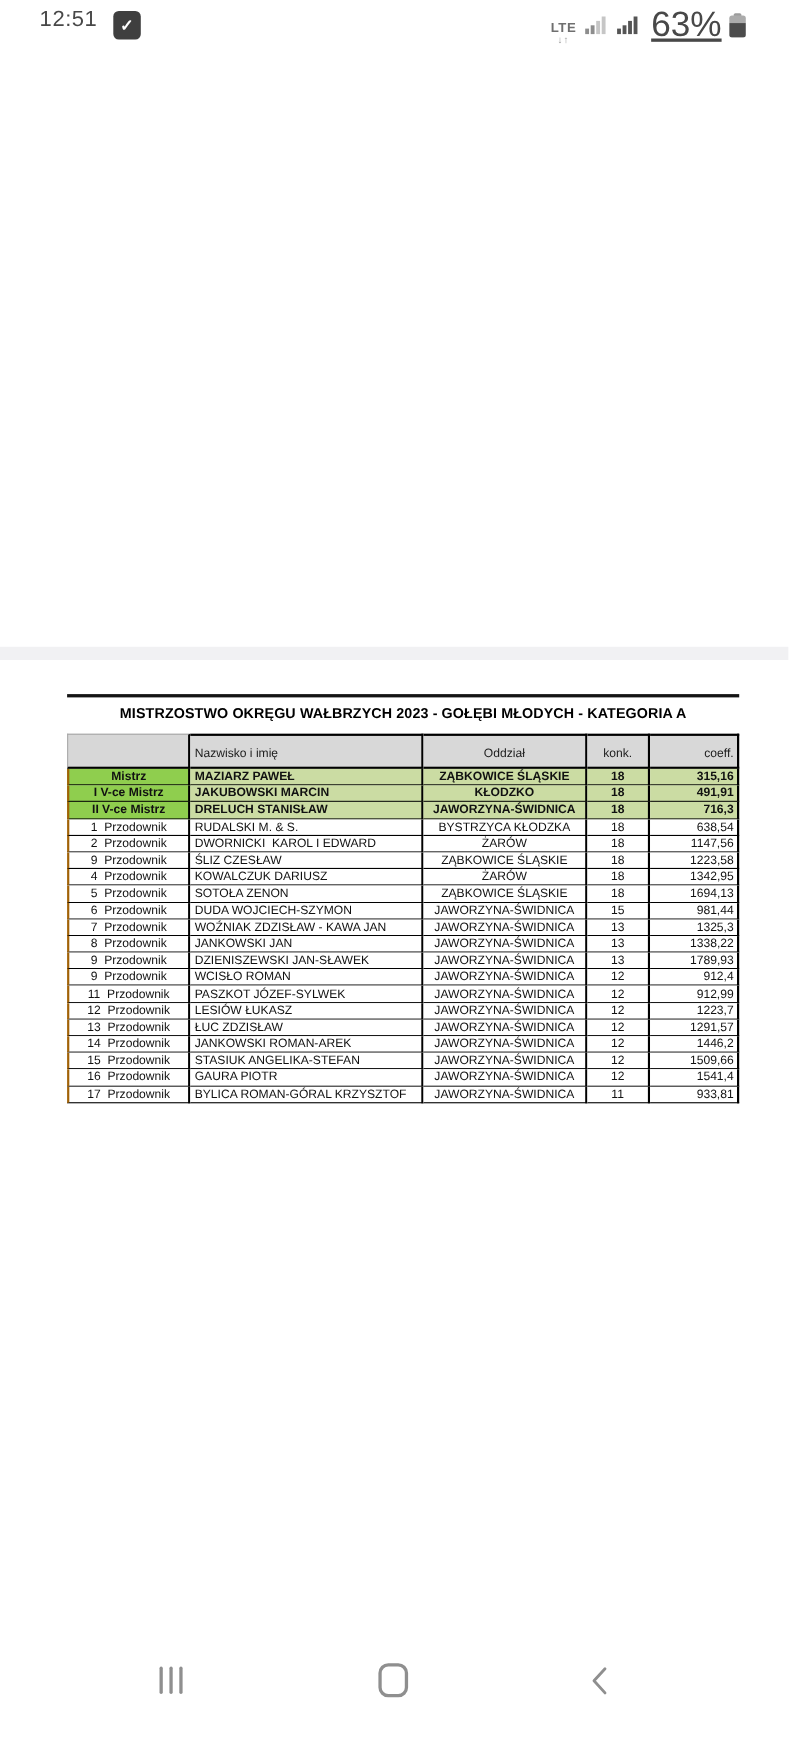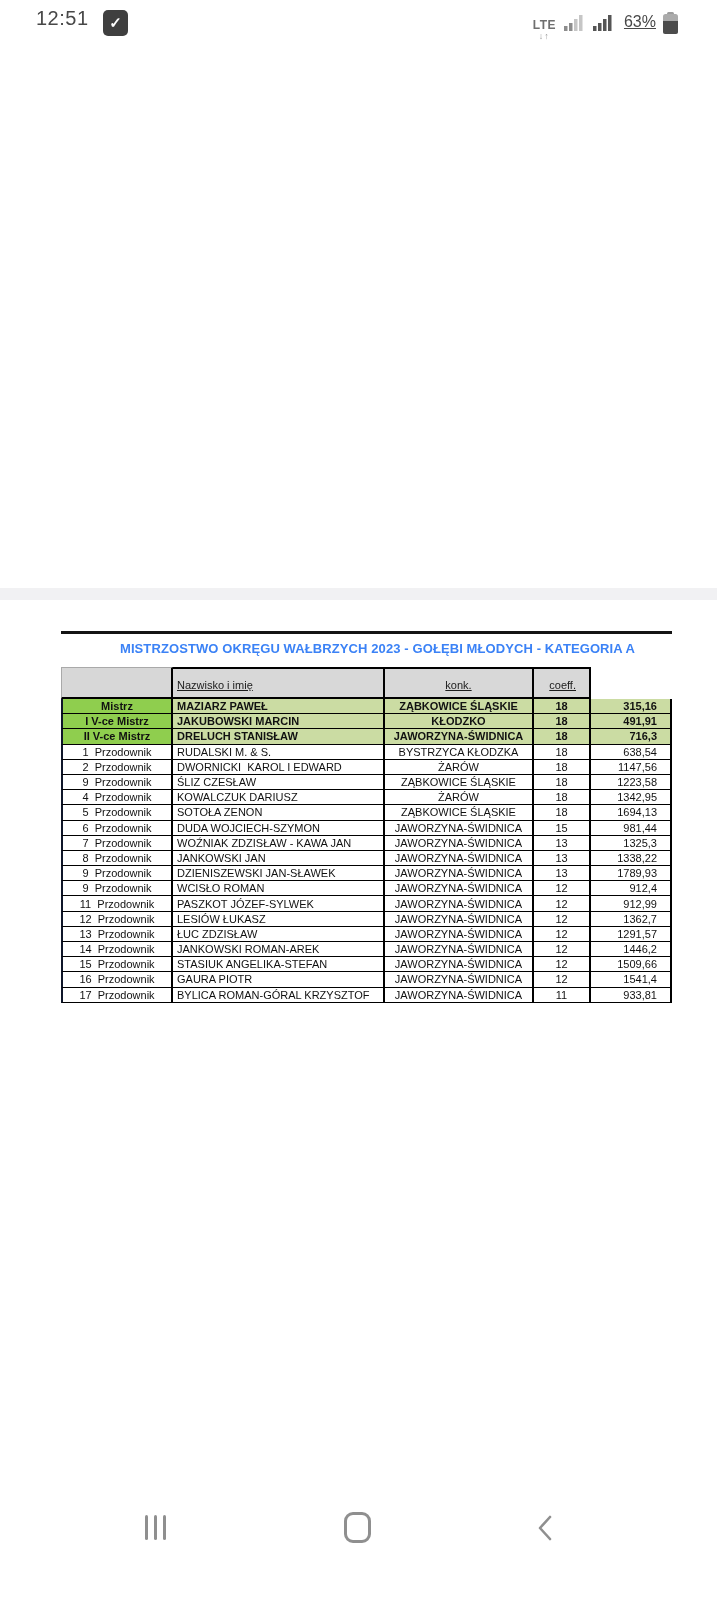--- a/index.html
+++ b/index.html
@@ -10,47 +10,47 @@
   
   .statusbar { position:absolute; top:0; left:0; width:717px; height:46px; }
   .sb-time { position:absolute; left:36px; top:7px; font-size:20px; color:var(--status-text); letter-spacing:0.5px; }
   .sb-notif { position:absolute; left:103px; top:10px; width:25px; height:26px; background:#3f3f3f; border-radius:5px;
               display:flex; align-items:center; justify-content:center; color:#fff; font-size:15px; font-weight:bold; }
   .sb-right { position:absolute; right:39px; top:6px; height:32px; display:flex; align-items:center; gap:7px; }
   .lte-block { display:flex; flex-direction:column; align-items:center; line-height:1; margin-top:16px; }
   .lte-label { font-size:12px; font-weight:bold; color:#6f6f6f; letter-spacing:0.5px; }
   .lte-arrows { font-size:9px; color:#9a9a9a; letter-spacing:1px; margin-top:1px; }
   .sig { display:block; }
-  .sb-batt-pct { font-size:16px; color:var(--status-text); margin-left:3px;text-decoration:underline; }
+  .sb-batt-pct { font-size:32px; color:var(--status-text); margin-left:3px;text-decoration:underline; }
   .battery { position:relative; width:15px; height:22px; margin-top:1px; }
   .battery .nub { position:absolute; top:0; left:4px; width:7px; height:3px; background:#9c9c9c; border-radius:1.5px 1.5px 0 0; }
   .battery .case { position:absolute; top:2px; left:0; width:15px; height:20px; background:#ababab; border-radius:2.5px; overflow:hidden; }
   .battery .fill { position:absolute; bottom:0; left:0; width:100%; height:63%; background:#4c4c4c; }
 
   
   .band { position:absolute; left:0; top:588px; width:717px; height:12px; background:var(--band); }
 
   
   .doc-rule { position:absolute; left:61px; top:631px; width:611px; height:2.5px; background:#141414; }
-  .doc-title { position:absolute; left:52px; top:641px; width:651px; text-align:center;
-               font-size:13px; font-weight:bold; color:#3b82f6; letter-spacing:0.1px; white-space:nowrap; }
+  .doc-title { position:absolute; left:41px; top:641px; width:651px; text-align:center;
+               font-size:13px; font-weight:bold; color:#000000; letter-spacing:0.1px; white-space:nowrap; }
 
   .tbl { position:absolute; left:61px; top:667px; width:611px; font-size:11px; color:#111; }
   .row { display:grid; grid-template-columns:112px 212px 149px 57px 81px; }
   .cell { border-right:2px solid #000; border-bottom:1.5px solid #000; display:flex; align-items:center;
           justify-content:center; overflow:hidden; white-space:pre; background:#fff; }
-  .row .cell:first-child { border-left:2px solid #0f172a; }
+  .row .cell:first-child { border-left:2px solid #a16207; }
   .row.header { height:32px; }
   .row.header .cell { border-top:2px solid #000; border-bottom:2px solid #000; background:var(--header-gray);
-                      align-items:flex-end; padding-bottom:6px; color:#1c1c1c;text-decoration:underline; }
+                      align-items:flex-end; padding-bottom:6px; color:#1c1c1c; }
   .row.header .cell.corner { border-top:1px solid #a9a9a9; border-left:1px solid #a9a9a9; background:#d7d7d7; }
   .row.data { height:15.2px; }
   .row.data .cell { font-size:11px; }
   .cell.c1 { justify-content:flex-start; padding-left:4px; }
-  .cell.c4 { justify-content:flex-end; padding-right:13px; }
+  .cell.c4 { justify-content:flex-end; padding-right:3px; }
   .row.highlight { font-weight:bold; }
   .row.highlight .cell.c0 { background:var(--green-label); }
   .row.highlight .cell.c1, .row.highlight .cell.c2, .row.highlight .cell.c3, .row.highlight .cell.c4 { background:var(--green-row); }
 
   
   .navbar { position:absolute; left:0; top:1500px; width:717px; height:56px; }
   .nav-recents { position:absolute; left:140px; top:15px; width:30px; height:25px; display:flex; gap:6px; justify-content:center; cursor:pointer; }
   .nav-recents .bar { width:3px; height:25px; background:var(--nav-icon); border-radius:1.5px; }
   .nav-home { position:absolute; left:344px; top:12px; width:27px; height:31px; border:3px solid var(--nav-icon); border-radius:9px; cursor:pointer; }
   .nav-back { position:absolute; left:536px; top:14px; width:18px; height:28px; cursor:pointer; }
@@ -94,20 +94,21 @@
 
   <div class="band"></div>
 
   <div>
     <div class="doc-rule"></div>
     <div class="doc-title">MISTRZOSTWO OKRĘGU WAŁBRZYCH 2023 - GOŁĘBI MŁODYCH - KATEGORIA A</div>
     <div class="tbl">
         <div class="row header">
           <div class="cell c0 corner"></div>
           <div class="cell c1">Nazwisko i imię</div>
+          <div class="cell c2">Oddział</div>
           <div class="cell c3">konk.</div>
           <div class="cell c4">coeff.</div>
         </div>
         <div class="row data highlight">
           <div class="cell c0">Mistrz</div>
           <div class="cell c1">MAZIARZ PAWEŁ</div>
           <div class="cell c2">ZĄBKOWICE ŚLĄSKIE</div>
           <div class="cell c3">18</div>
           <div class="cell c4">315,16</div>
         </div>
@@ -200,21 +201,21 @@
           <div class="cell c1">PASZKOT JÓZEF-SYLWEK</div>
           <div class="cell c2">JAWORZYNA-ŚWIDNICA</div>
           <div class="cell c3">12</div>
           <div class="cell c4">912,99</div>
         </div>
         <div class="row data">
           <div class="cell c0">12  Przodownik</div>
           <div class="cell c1">LESIÓW ŁUKASZ</div>
           <div class="cell c2">JAWORZYNA-ŚWIDNICA</div>
           <div class="cell c3">12</div>
-          <div class="cell c4">1362,7</div>
+          <div class="cell c4">1223,7</div>
         </div>
         <div class="row data">
           <div class="cell c0">13  Przodownik</div>
           <div class="cell c1">ŁUC ZDZISŁAW</div>
           <div class="cell c2">JAWORZYNA-ŚWIDNICA</div>
           <div class="cell c3">12</div>
           <div class="cell c4">1291,57</div>
         </div>
         <div class="row data">
           <div class="cell c0">14  Przodownik</div>

